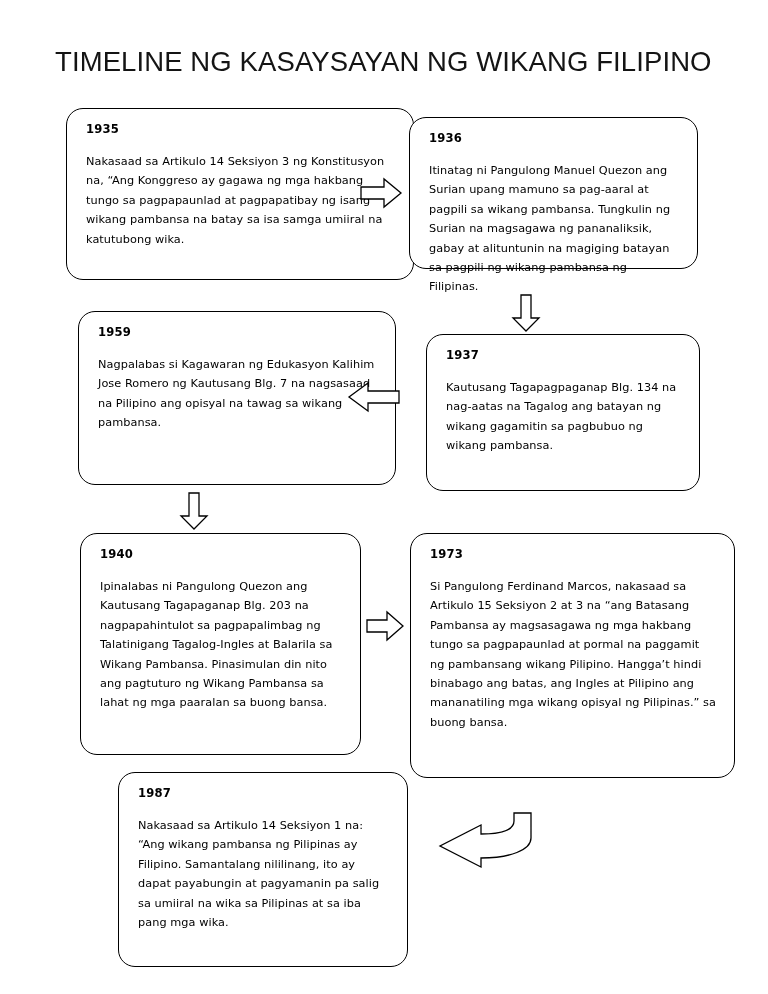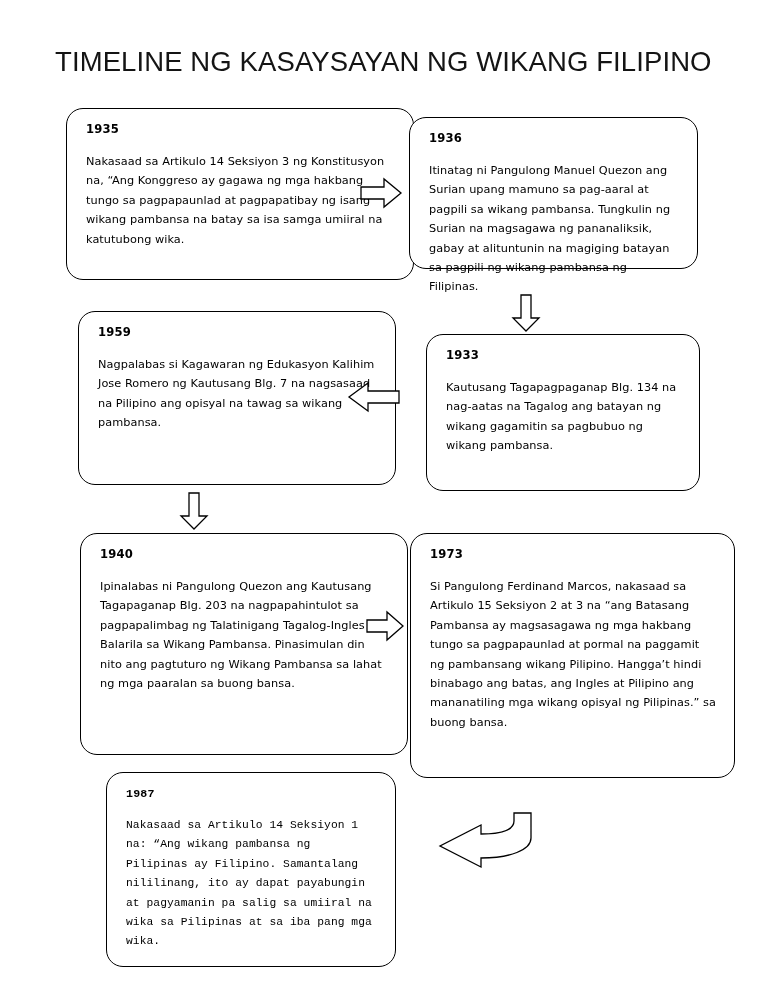--- a/index.html
+++ b/index.html
@@ -61,23 +61,23 @@
     margin: 0;
     white-space: pre-line;
     letter-spacing: 0.05px;
   }
 
   
   #card-1935 { left: 66px;  top: 108px; width: 348px; height: 172px; }
   #card-1936 { left: 409px; top: 117px; width: 289px; height: 152px; }
   #card-1959 { left: 78px;  top: 311px; width: 318px; height: 174px; }
   #card-1937 { left: 426px; top: 334px; width: 274px; height: 157px; }
-  #card-1940 { left: 80px;  top: 533px; width: 328px; height: 222px; }
+  #card-1940 { left: 80px;  top: 533px; width: 281px; height: 222px; }
   #card-1973 { left: 410px; top: 533px; width: 325px; height: 245px; }
-  #card-1987 { left: 106px; top: 772px; width: 290px; height: 195px; font-family: Liberation Mono, monospace; }
+  #card-1987 { left: 118px; top: 772px; width: 290px; height: 195px; }
 
   
   .arrow {
     position: absolute;
   }
   .arrow svg { display: block; overflow: visible; }
   .arrow svg path,
   .arrow svg polygon {
     fill: #ffffff;
     stroke: #000000;
@@ -108,21 +108,21 @@
     <div class="card-year">1936</div>
     <div class="card-body">Itinatag ni Pangulong Manuel Quezon ang Surian upang mamuno sa pag-aaral at pagpili sa wikang pambansa. Tungkulin ng Surian na magsagawa ng pananaliksik, gabay at alituntunin na magiging batayan sa pagpili ng wikang pambansa ng Filipinas.</div>
   </div>
 
   <div class="card" id="card-1959">
     <div class="card-year">1959</div>
     <div class="card-body">Nagpalabas si Kagawaran ng Edukasyon Kalihim Jose Romero ng Kautusang Blg. 7 na nagsasaad na Pilipino ang opisyal na tawag sa wikang pambansa.</div>
   </div>
 
   <div class="card" id="card-1937">
-    <div class="card-year">1933</div>
+    <div class="card-year">1937</div>
     <div class="card-body">Kautusang Tagapagpaganap Blg. 134 na nag-aatas na Tagalog ang batayan ng wikang gagamitin sa pagbubuo ng wikang pambansa.</div>
   </div>
 
   <div class="card" id="card-1940">
     <div class="card-year">1940</div>
     <div class="card-body">Ipinalabas ni Pangulong Quezon ang Kautusang Tagapaganap Blg. 203 na nagpapahintulot sa pagpapalimbag ng Talatinigang Tagalog-Ingles at Balarila sa Wikang Pambansa. Pinasimulan din nito ang pagtuturo ng Wikang Pambansa sa lahat ng mga paaralan sa buong bansa.</div>
   </div>
 
   <div class="card" id="card-1973">
     <div class="card-year">1973</div>

